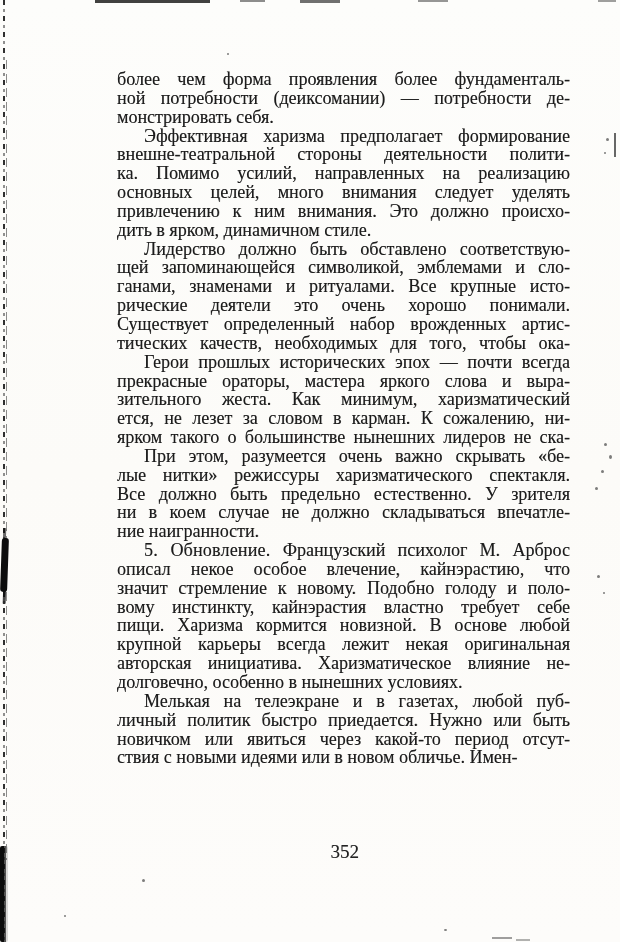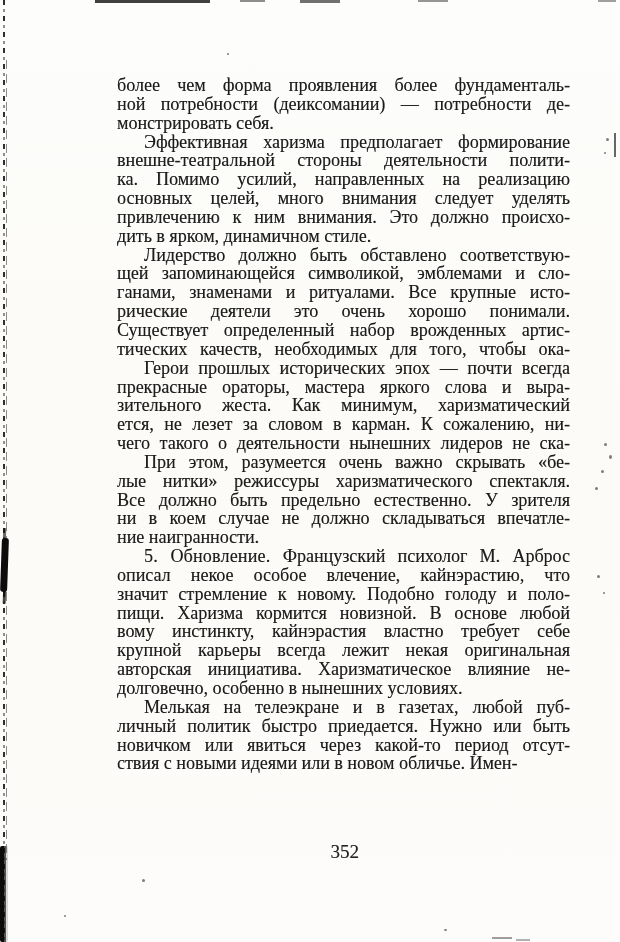--- a/index.html
+++ b/index.html
@@ -9,21 +9,21 @@
     overflow: hidden;
     position: relative;
   }
   .page {
     position: absolute; inset: 0;
     width: 620px; height: 942px;
     background: linear-gradient(180deg, #fdfdfb 0%, #fcfbf8 50%, #fdfcfa 100%);
   }
   .text-block {
     position: absolute;
-    left: 117px; top: 76px; width: 453px;
+    left: 117px; top: 70px; width: 453px;
     font-family: "Liberation Serif", "DejaVu Serif", serif;
     font-size: 18px;
     color: #1c1c1c;
     text-shadow: 0.3px 0.3px 0.3px rgba(25,25,25,0.45);
   }
   .para { margin: 0; padding: 0; }
   .line {
     height: 18.85px;
     line-height: 18.85px;
     text-align: justify;
@@ -96,35 +96,35 @@
         <div class="line">ганами, знаменами и ритуалами. Все крупные исто-</div>
         <div class="line">рические деятели это очень хорошо понимали.</div>
         <div class="line">Существует определенный набор врожденных артис-</div>
         <div class="line">тических качеств, необходимых для того, чтобы ока-</div>
       </div>
       <div class="para indent">
         <div class="line">Герои прошлых исторических эпох — почти всегда</div>
         <div class="line">прекрасные ораторы, мастера яркого слова и выра-</div>
         <div class="line">зительного жеста. Как минимум, харизматический</div>
         <div class="line">ется, не лезет за словом в карман. К сожалению, ни-</div>
-        <div class="line">чего такого о деятельности нынешних лидеров не ска-</div>
+        <div class="line">ярком такого о большинстве нынешних лидеров не ска-</div>
       </div>
       <div class="para indent">
         <div class="line">При этом, разумеется очень важно скрывать «бе-</div>
         <div class="line">лые нитки» режиссуры харизматического спектакля.</div>
         <div class="line">Все должно быть предельно естественно. У зрителя</div>
         <div class="line">ни в коем случае не должно складываться впечатле-</div>
         <div class="line last-line">ние наигранности.</div>
       </div>
       <div class="para indent">
         <div class="line"><b>5. Обновление.</b> Французский психолог М. Арброс</div>
         <div class="line">описал некое особое влечение, кайнэрастию, что</div>
         <div class="line">значит стремление к новому. Подобно голоду и поло-</div>
+        <div class="line">вому инстинкту, кайнэрастия властно требует себе</div>
         <div class="line">пищи. Харизма кормится новизной. В основе любой</div>
-        <div class="line">вому инстинкту, кайнэрастия властно требует себе</div>
         <div class="line">крупной карьеры всегда лежит некая оригинальная</div>
         <div class="line">авторская инициатива. Харизматическое влияние не-</div>
         <div class="line last-line">долговечно, особенно в нынешних условиях.</div>
       </div>
       <div class="para indent">
         <div class="line">Мелькая на телеэкране и в газетах, любой пуб-</div>
         <div class="line">личный политик быстро приедается. Нужно или быть</div>
         <div class="line">новичком или явиться через какой-то период отсут-</div>
         <div class="line last-line">ствия с новыми идеями или в новом обличье. Имен-</div>
       </div>

